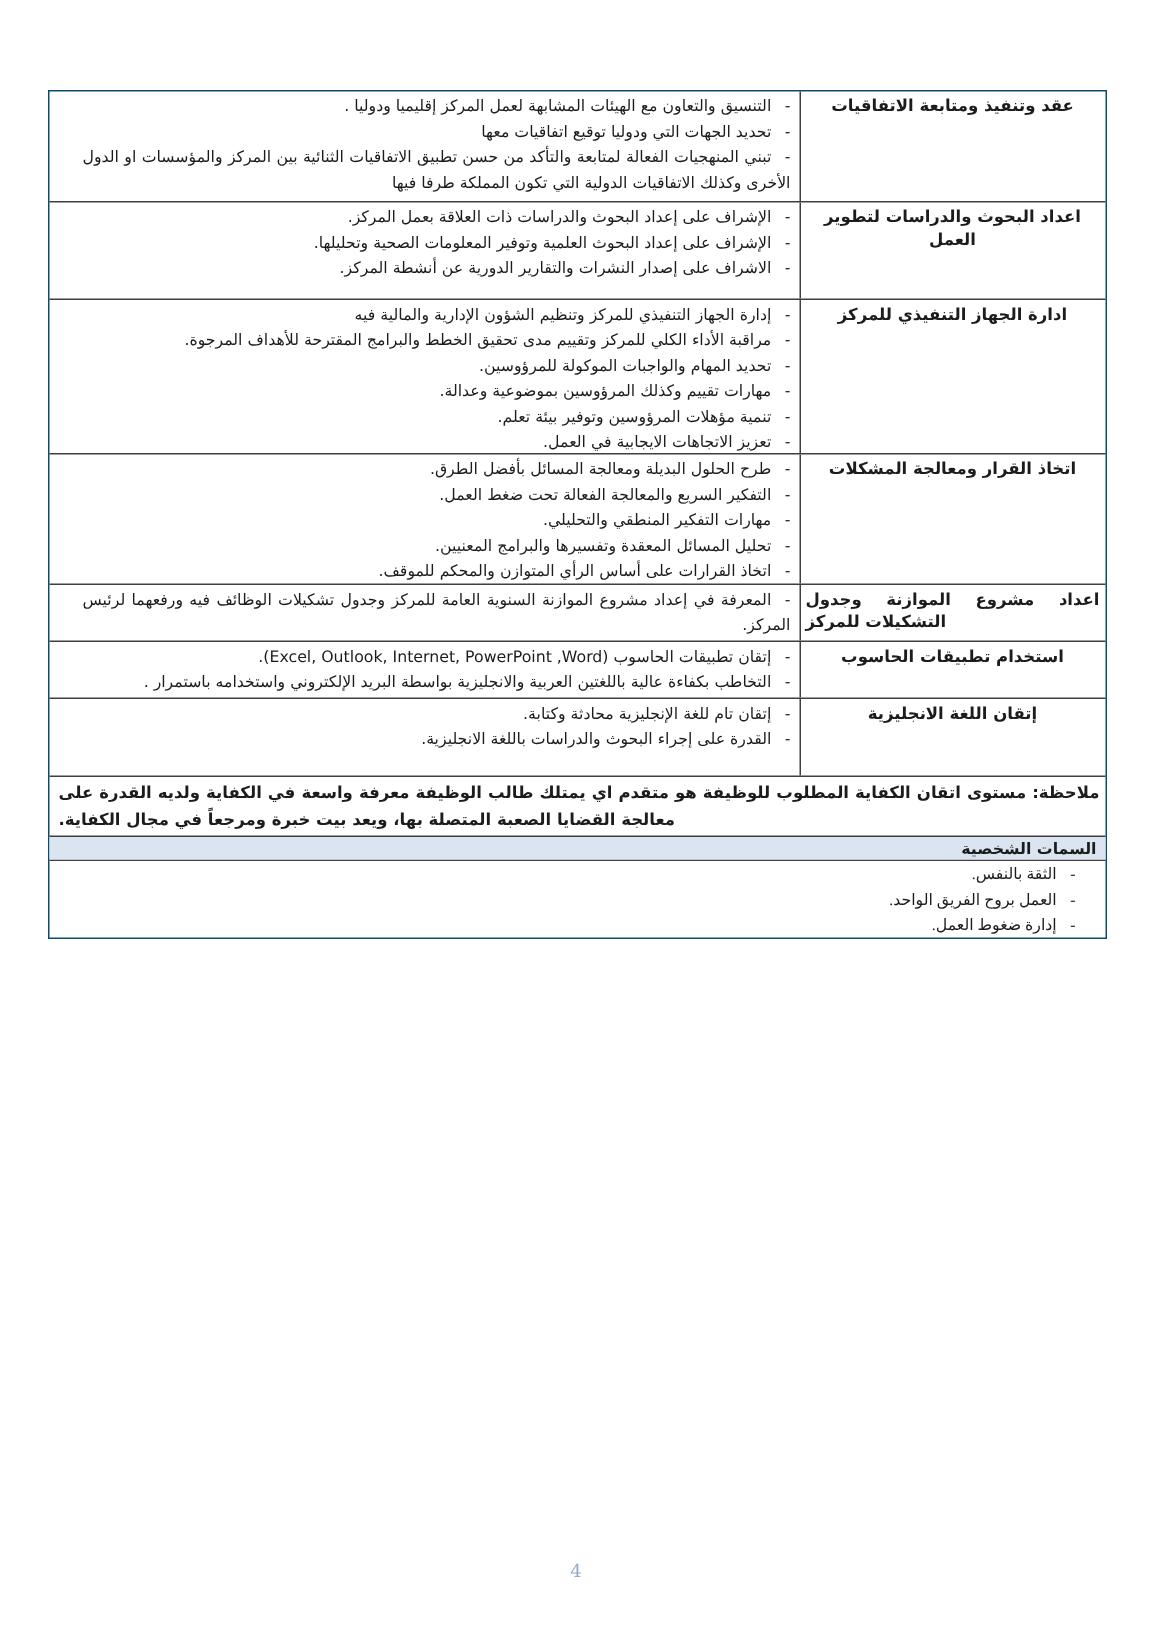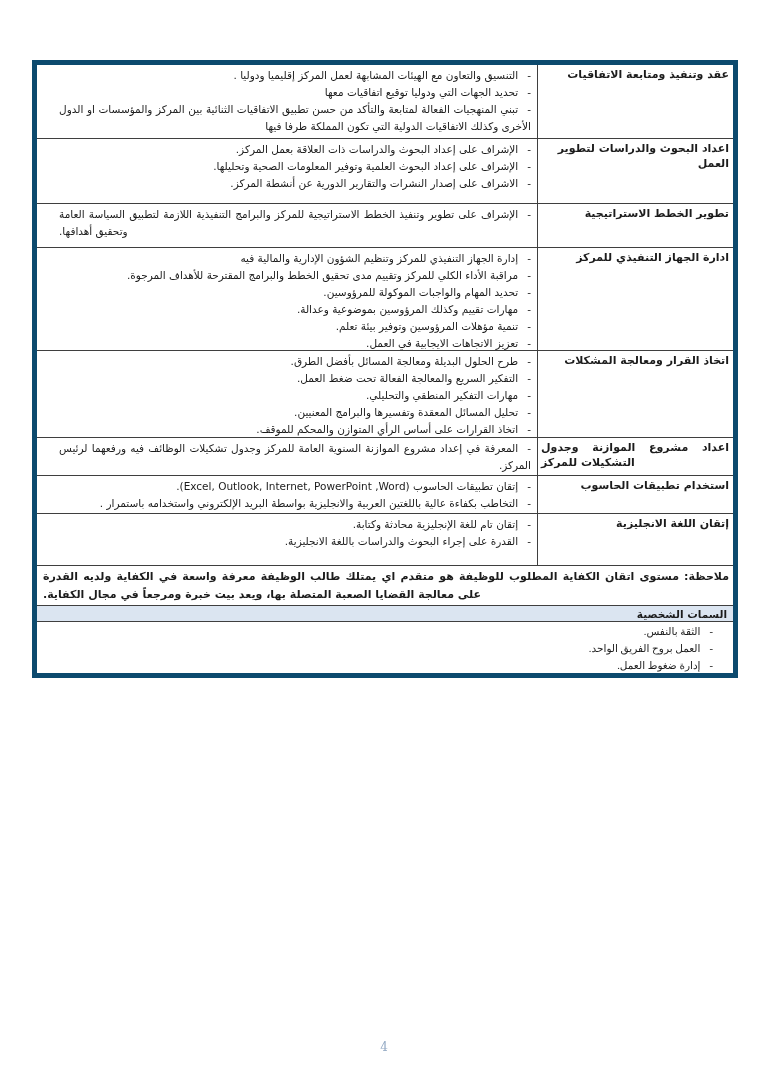--- a/index.html
+++ b/index.html
@@ -2,34 +2,34 @@
 <html><head>
 <meta charset="utf-8">
 <style>
   html,body{margin:0;padding:0;}
   body{
     width:768px;height:1086px;background:#ffffff;position:relative;
     font-family:"DejaVu Sans",sans-serif;color:#1c1c1c;
   }
   .doc-table{
     position:absolute;left:32px;top:60px;width:706px;
-    border:5px solid #0c4a6e;box-sizing:border-box;
+    border:1px solid #0c4a6e;box-sizing:border-box;
   }
   .trow{display:flex;flex-direction:row;box-sizing:border-box;border-top:1px solid #3f3f3f;}
   .trow:first-child{border-top:none;}
   .r1{height:73px}.r2{height:65px}.r3{height:44px}.r4{height:103px}
   .r5{height:87px}.r6{height:38px}.r7{height:38px}.r8{height:52px}
   .rnote{height:40px}.rsec{height:16px}.rtraits{height:52px}
   .content-cell{
     width:500px;box-sizing:border-box;direction:rtl;overflow:hidden;
     padding:2px 6px 0 22px;font-size:10.5px;
   }
   .header-cell{
     flex:1;box-sizing:border-box;border-left:1px solid #3f3f3f;overflow:hidden;
-    direction:rtl;text-align:right;font-weight:bold;font-size:11px;
+    direction:rtl;text-align:center;font-weight:bold;font-size:11px;
     padding:2px 4px 0 3px;line-height:15px;
   }
   .header-cell.jl{text-align:justify;text-align-last:left;}
   .item{
     direction:rtl;text-align:justify;text-align-last:right;line-height:17px;
   }
   .item.ll{text-align-last:left;}
   .item::before{content:"-";margin-left:9px;}
   .full-cell{width:100%;box-sizing:border-box;overflow:hidden;}
   .note-cell{
@@ -64,26 +64,20 @@
 
   <div class="trow r2">
     <div class="content-cell">
       <div class="item">الإشراف على إعداد البحوث والدراسات ذات العلاقة بعمل المركز.</div>
       <div class="item">الإشراف على إعداد البحوث العلمية وتوفير المعلومات الصحية وتحليلها.</div>
       <div class="item">الاشراف على إصدار النشرات والتقارير الدورية عن أنشطة المركز.</div>
     </div>
     <div class="header-cell">اعداد البحوث والدراسات لتطوير العمل</div>
   </div>
 
-  <div class="trow r3">
-    <div class="content-cell">
-      <div class="item ll">الإشراف على تطوير وتنفيذ الخطط الاستراتيجية للمركز والبرامج التنفيذية اللازمة لتطبيق السياسة العامة وتحقيق أهدافها.</div>
-    </div>
-    <div class="header-cell">تطوير الخطط الاستراتيجية</div>
-  </div>
 
   <div class="trow r4">
     <div class="content-cell">
       <div class="item">إدارة الجهاز التنفيذي للمركز وتنظيم الشؤون الإدارية والمالية فيه</div>
       <div class="item">مراقبة الأداء الكلي للمركز وتقييم مدى تحقيق الخطط والبرامج المقترحة للأهداف المرجوة.</div>
       <div class="item">تحديد المهام والواجبات الموكولة للمرؤوسين.</div>
       <div class="item">مهارات تقييم وكذلك المرؤوسين بموضوعية وعدالة.</div>
       <div class="item">تنمية مؤهلات المرؤوسين وتوفير بيئة تعلم.</div>
       <div class="item">تعزيز الاتجاهات الايجابية في العمل.</div>
     </div>

